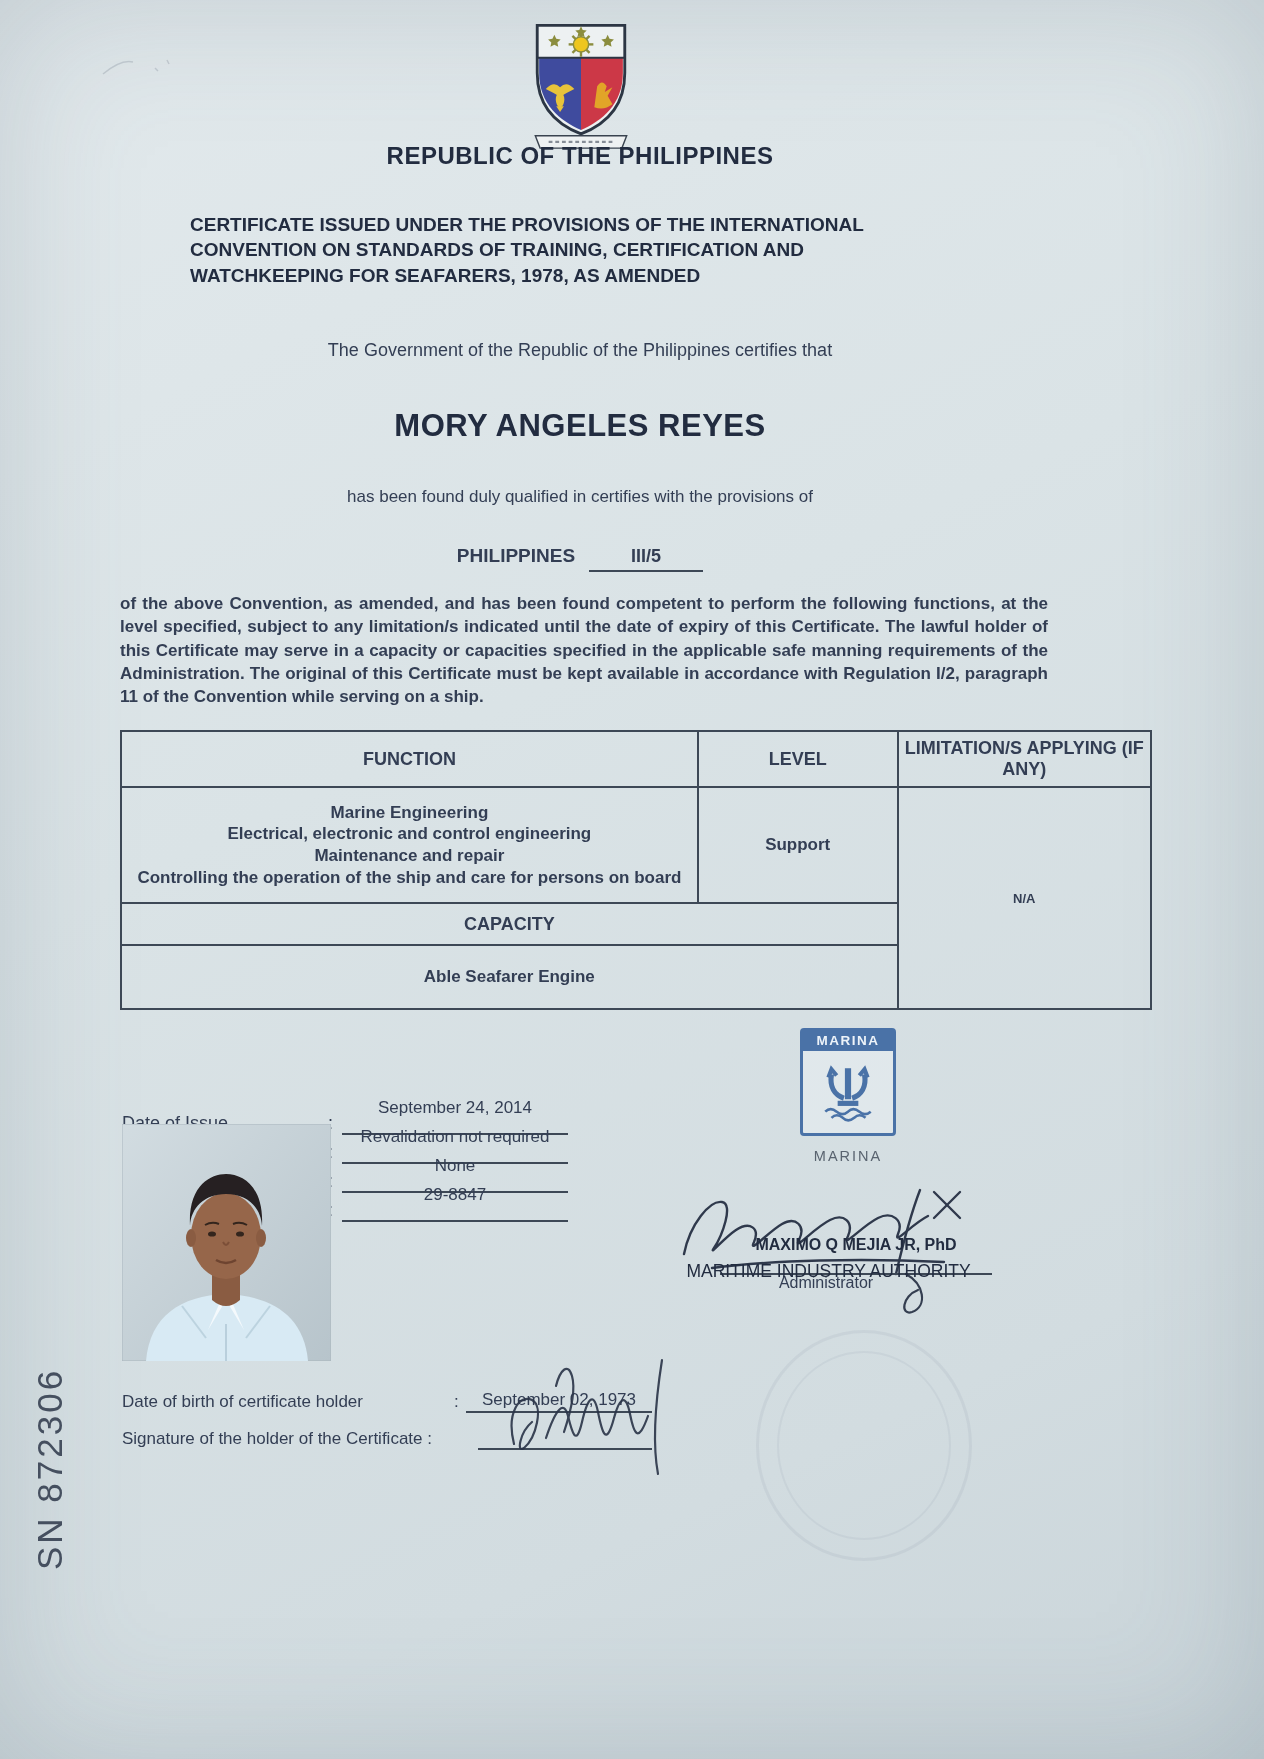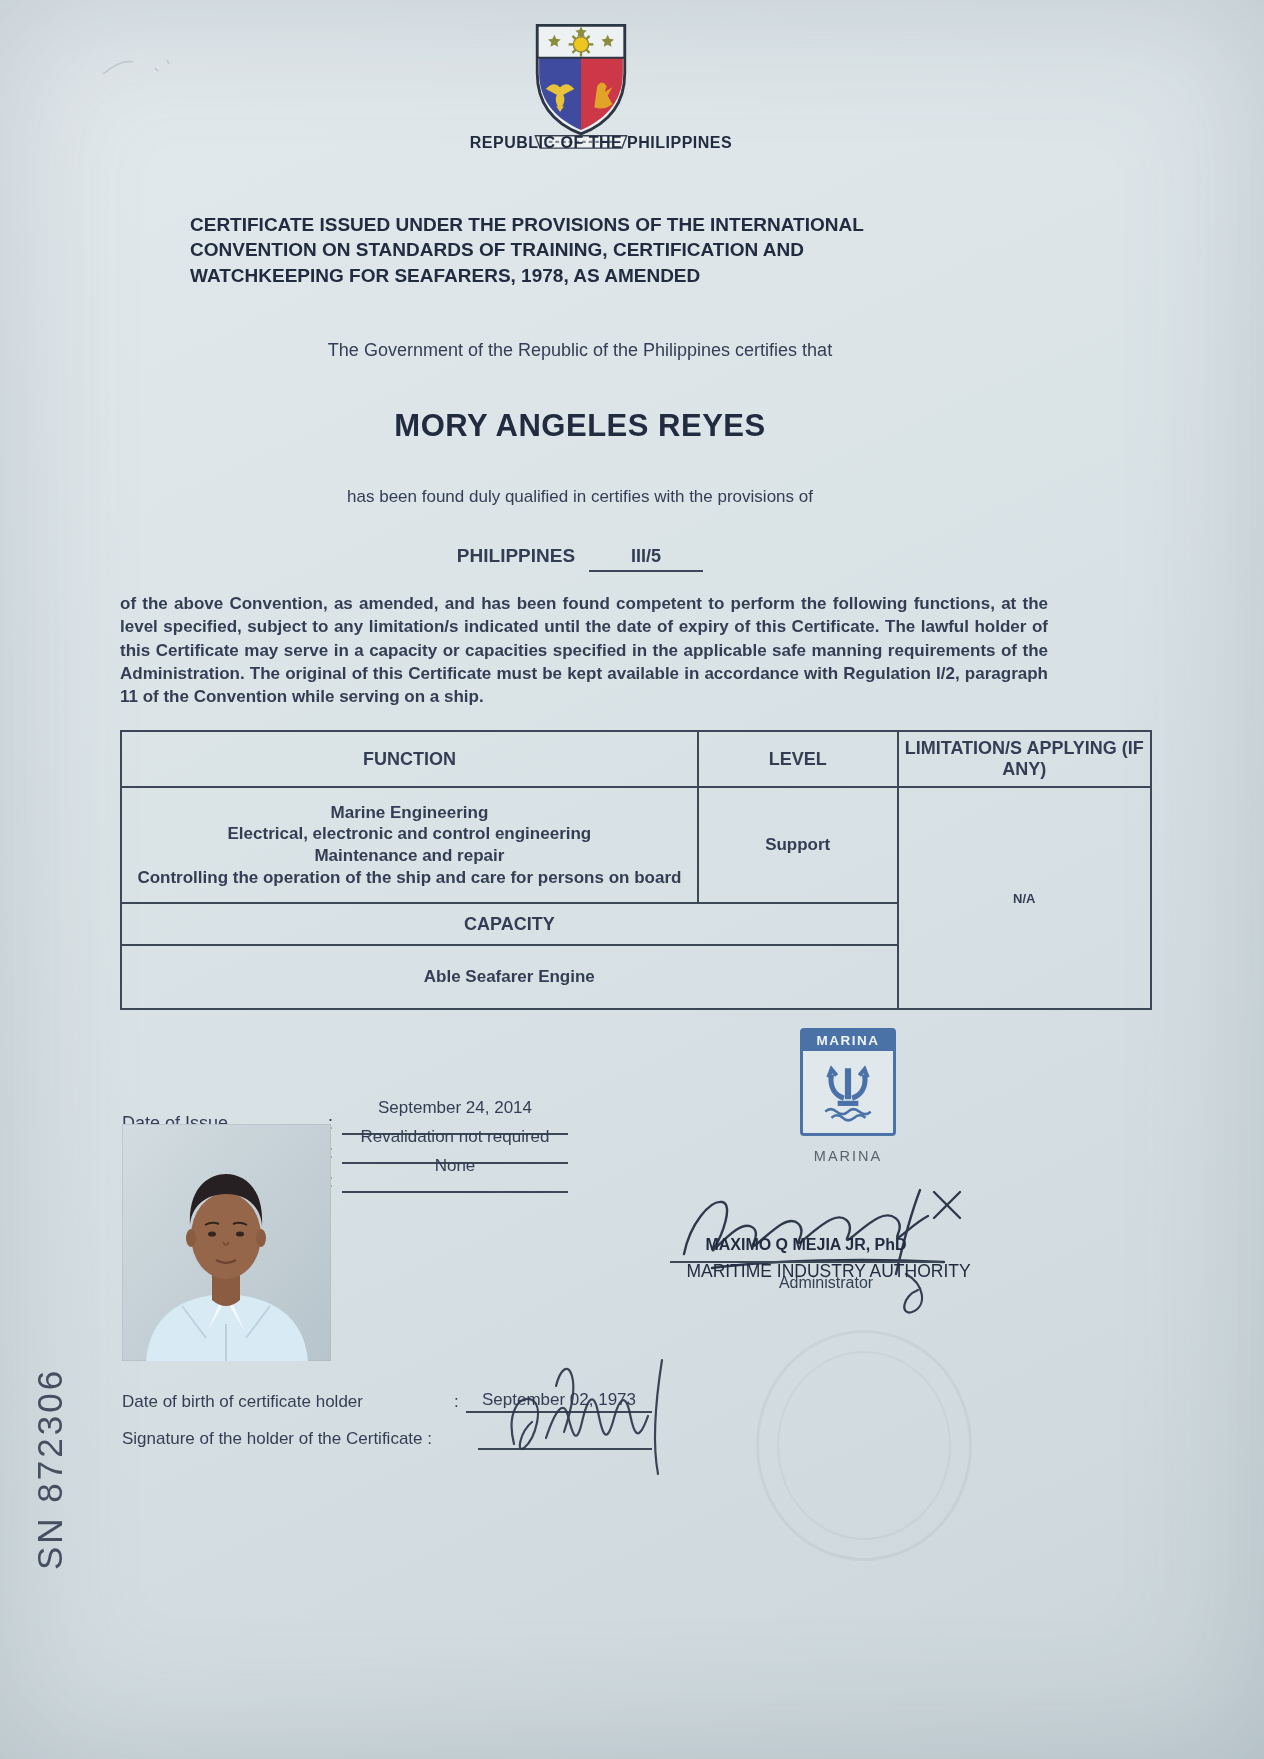--- a/index.html
+++ b/index.html
@@ -7,21 +7,21 @@
     position:relative; width:1264px; height:1759px; margin:0 auto;
     background: linear-gradient(155deg,#e2e9ec 0%,#dae3e6 40%,#d2dce0 78%,#c9d4d9 100%);
     box-shadow: inset 0 0 140px rgba(80,100,115,.22);
     font-family:"Liberation Sans", sans-serif;
     color: var(--ink,#333e54);
     overflow:hidden;
   }
   .abs { position:absolute; }
   .centered { left:0; width:1160px; text-align:center; }
 
-  .country-title { top:134px; font-size:16px; font-weight:bold; letter-spacing:.5px; color:var(--ink_dark,#26304a);padding-left:21px; }
+  .country-title { top:142px; font-size:24px; font-weight:bold; letter-spacing:.5px; color:var(--ink_dark,#26304a); }
   .cert-title { top:212px; left:190px; width:780px; text-align:left; font-size:19px; font-weight:bold; line-height:1.33; color:var(--ink_dark,#2b3650); }
   .certifies { top:340px; font-size:18px; }
   .holder-name { top:408px; font-size:31px; font-weight:bold; letter-spacing:.5px; color:var(--ink_dark,#1e2737); }
   .qualified { top:487px; font-size:17px; }
   .regulation { top:545px; font-size:19px; font-weight:bold; }
   .regulation .reg-value { display:inline-block; font-size:18px; padding:0 42px 3px 42px; margin-left:14px; border-bottom:2px solid var(--line,#3d4856); }
   .body-par { top:592px; left:120px; width:928px; font-size:17px; font-weight:bold; text-align:justify; line-height:1.37; color:var(--ink,#333e54); }
 
   table.functions { top:730px; left:120px; width:1032px; position:absolute; border-collapse:collapse; }
   table.functions td { border:2px solid var(--line,#3d4856); text-align:center; vertical-align:middle; padding:2px 6px; }
@@ -36,21 +36,21 @@
   .d-row { display:flex; align-items:flex-end; height:29px; }
   .d-label { flex:0 0 206px; font-size:18px; padding-bottom:1px; }
   .d-colon { flex:0 0 14px; font-size:18px; padding-bottom:1px; }
   .d-value { flex:1; text-align:center; font-size:17px; border-bottom:2px solid var(--line,#3d4856); padding-bottom:15px; }
 
   .marina-logo { left:800px; top:1028px; width:96px; height:108px; border:3px solid var(--marina_blue,#4a72a7); border-radius:4px; background:rgba(245,250,252,.35); display:flex; flex-direction:column; box-sizing:border-box; }
   .marina-band { background:var(--marina_blue,#4a72a7); color:#edf3f9; font-weight:bold; font-size:13.5px; letter-spacing:1.5px; text-align:center; padding:2px 0 3px 0; }
   .marina-trident { flex:1; display:flex; align-items:center; justify-content:center; }
   .marina-caption { left:800px; top:1148px; width:96px; text-align:center; font-size:14.5px; letter-spacing:2px; color:#59636f; }
 
-  .sig-name-line { left:670px; top:1236px; width:272px; text-align:center; font-size:16px; font-weight:bold; color:var(--ink_dark,#1e2737); border-bottom:2px solid var(--line,#3d4856); padding-bottom:7px; }
+  .sig-name-line { left:720px; top:1236px; width:272px; text-align:center; font-size:16px; font-weight:bold; color:var(--ink_dark,#1e2737); border-bottom:2px solid var(--line,#3d4856); padding-bottom:19px; }
   .sig-admin { left:690px; top:1274px; width:272px; text-align:center; font-size:16px; }
   .sig-org { left:656px; top:1261px; width:345px; text-align:center; font-size:17.5px; font-weight:normal; color:var(--ink_dark,#26304a); }
 
   .dob-row { top:1390px; left:122px; width:530px; display:flex; align-items:flex-end; font-size:17px; }
   .dob-label { flex:0 0 332px; padding-bottom:1px; }
   .dob-colon { flex:0 0 12px; padding-bottom:1px; }
   .dob-value { flex:1; text-align:center; border-bottom:2px solid var(--line,#3d4856); padding-bottom:1px; }
   .sig-row { top:1424px; left:122px; width:530px; display:flex; align-items:flex-end; font-size:17px;gap:12px; }
   .sig-label { flex:0 0 344px; padding-bottom:1px; }
   .sig-blank { flex:1; border-bottom:2px solid var(--line,#3d4856); height:24px; }
@@ -165,20 +165,25 @@
     </div>
     <div class="d-row">
       <span class="d-label">Date of Revalidation</span>
       <span class="d-colon">:</span>
       <span class="d-value">Revalidation not required</span>
     </div>
     <div class="d-row">
       <span class="d-label">Date of Expiry</span>
       <span class="d-colon">:</span>
       <span class="d-value">None</span>
+    </div>
+    <div class="d-row">
+      <span class="d-label">Certificate Number</span>
+      <span class="d-colon">:</span>
+      <span class="d-value">29-8847</span>
     </div>
   </div>
 
   <div class="abs marina-logo">
     <div class="marina-band">MARINA</div>
     <div class="marina-trident">
       <svg width="62" height="60" viewBox="0 0 60 58">
         <g stroke="#4a72a7" fill="none">
           <path d="M30,6 L30,36" stroke-width="6"></path>
           <path d="M14,12 C12,24 17,32 26,35" stroke-width="5"></path>

